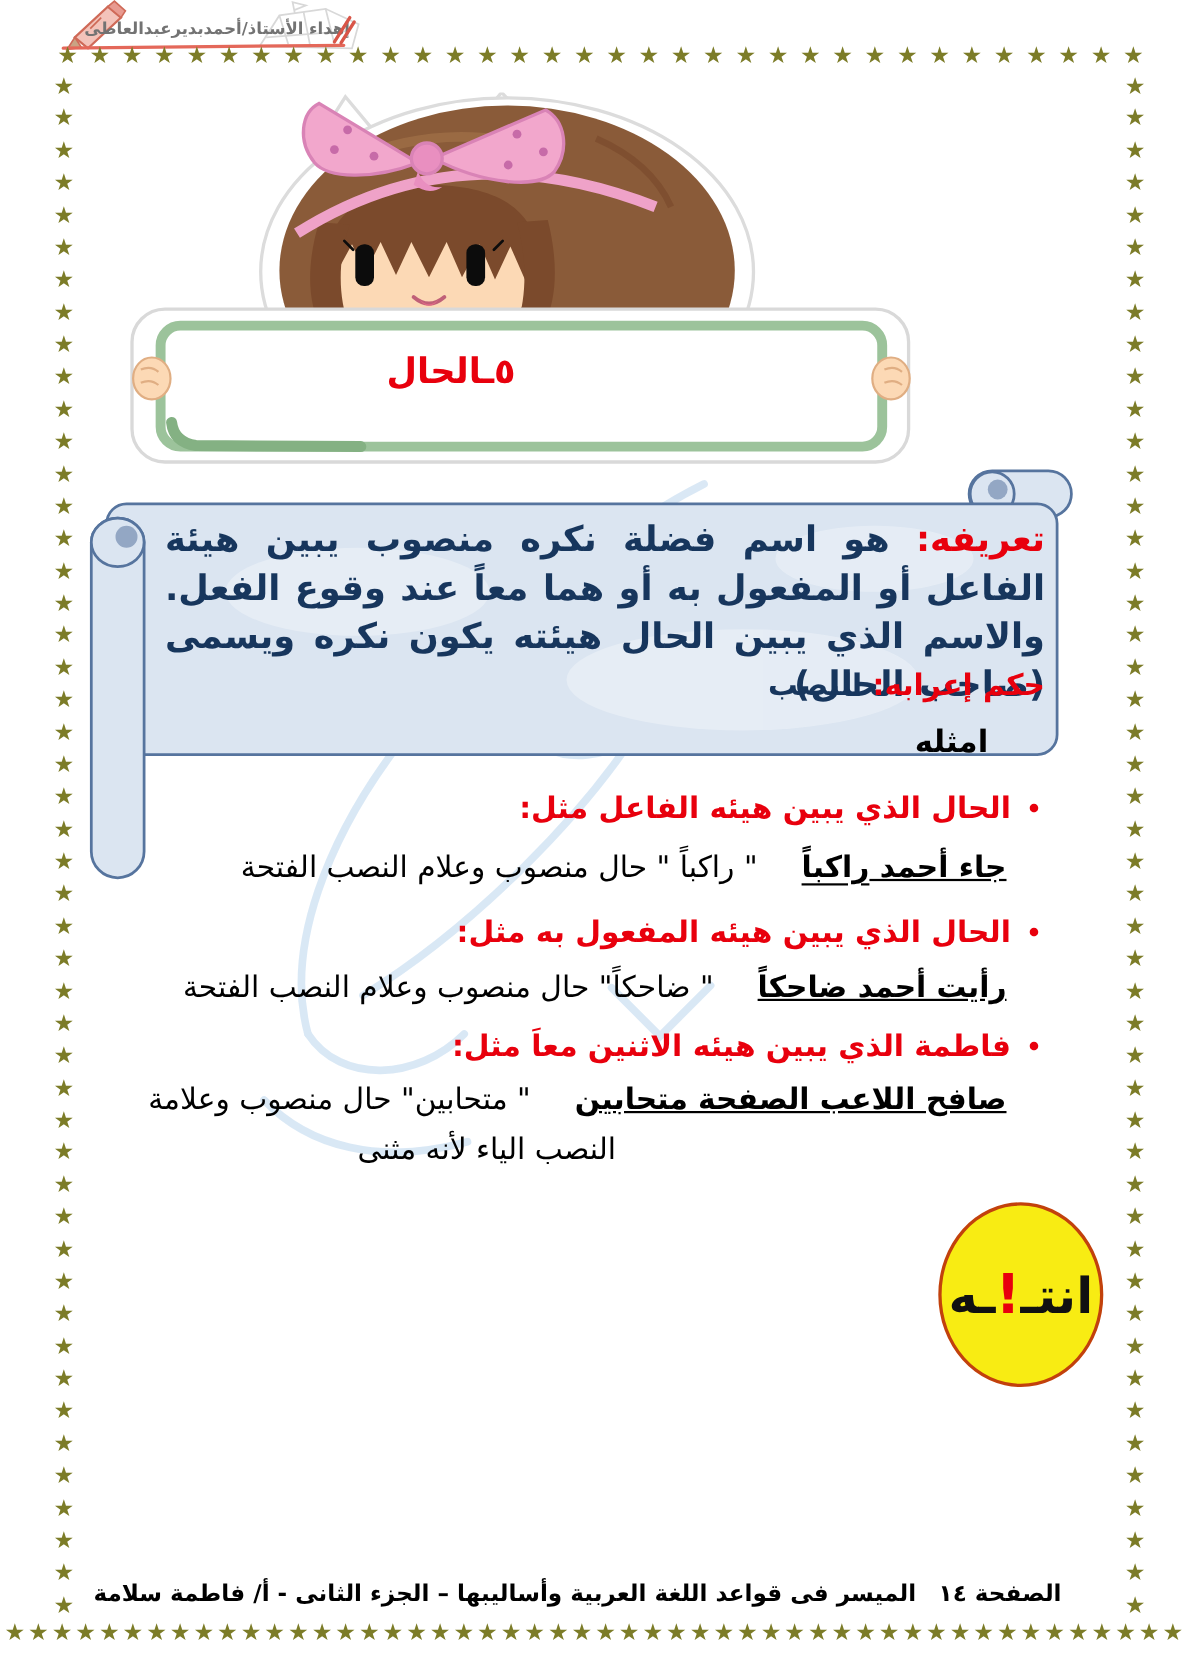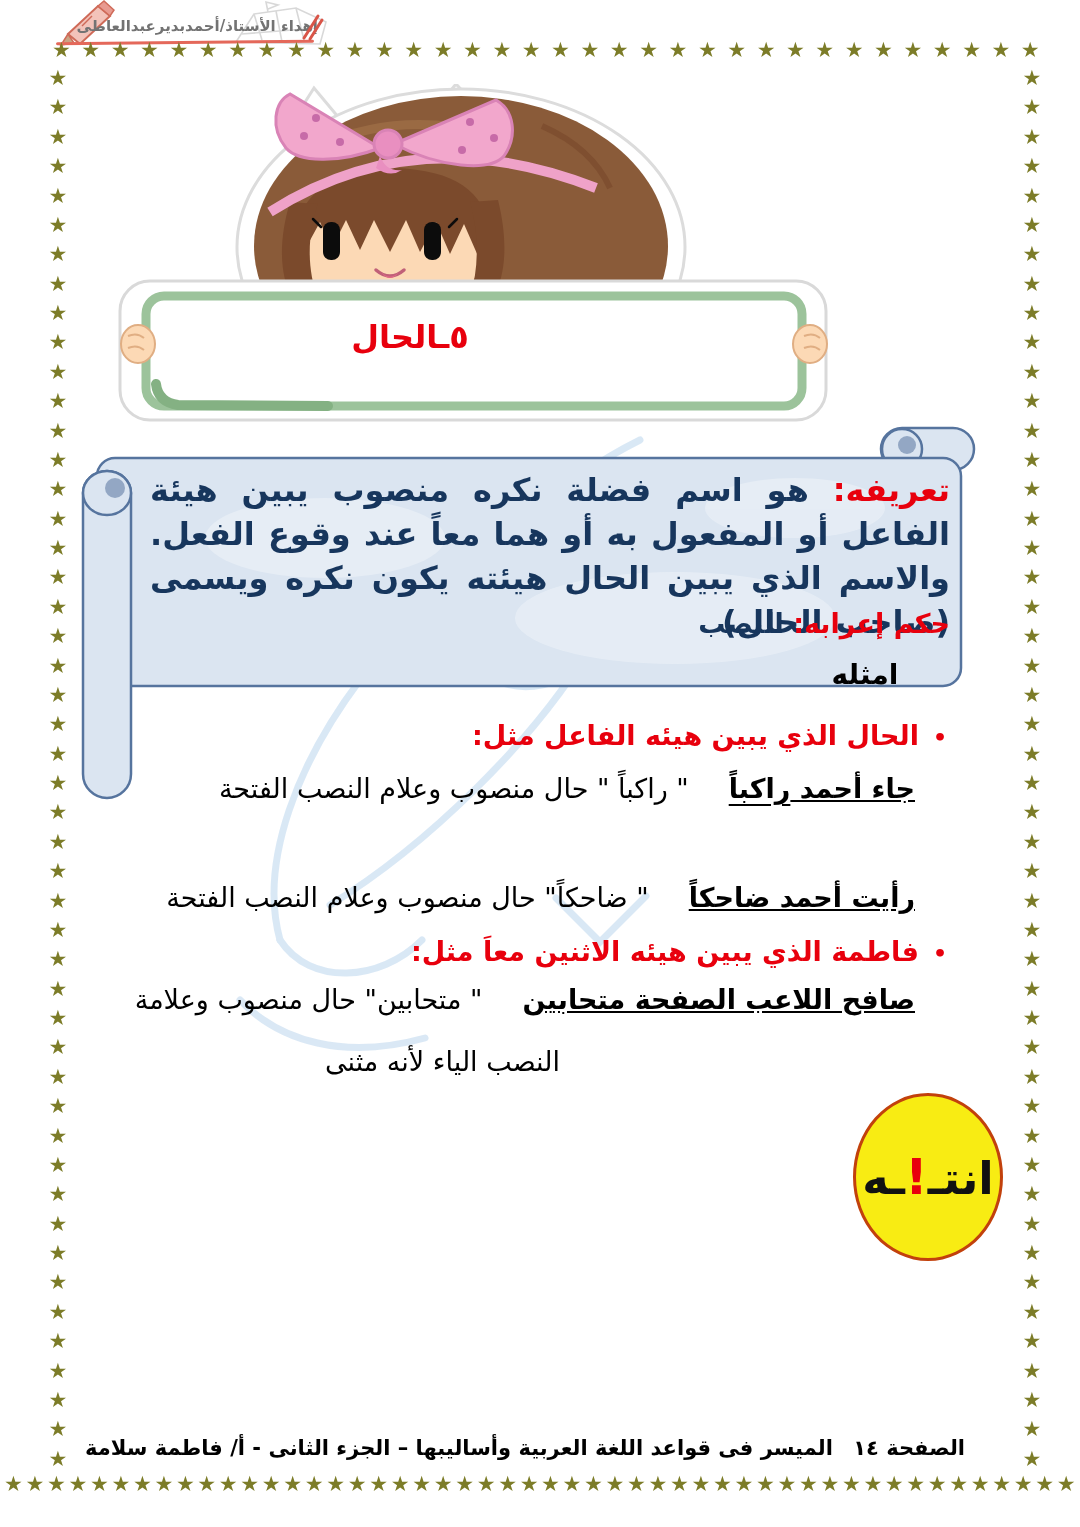--- a/index.html
+++ b/index.html
@@ -341,31 +341,34 @@
 
   <div class="abs rtl examples-title" style="left:800px;top:658px;width:130px;text-align:center;">امثله</div>
 
   <div class="abs rtl bullet-head" style="right:133px;top:720px;">
     <span class="bullet-dot">•</span><span>الحال الذي يبين هيئه الفاعل مثل:</span>
   </div>
   <div class="abs rtl example-line" style="right:165px;top:773px;">
     <b>جاء أحمد </b><b class="u">راكباً</b><span class="gap"></span><span>" راكباً " حال منصوب وعلام النصب الفتحة</span>
   </div>
 
+  <div class="abs rtl bullet-head" style="right:133px;top:832px;">
+    <span class="bullet-dot">•</span><span>الحال الذي يبين هيئه المفعول به مثل:</span>
+  </div>
   <div class="abs rtl example-line" style="right:165px;top:882px;">
     <b>رأيت أحمد ضاحكاً</b><span class="gap"></span><span>" ضاحكاً" حال منصوب وعلام النصب الفتحة</span>
   </div>
 
   <div class="abs rtl bullet-head" style="right:133px;top:936px;">
     <span class="bullet-dot">•</span><span>فاطمة الذي يبين هيئه الاثنين معاَ مثل:</span>
   </div>
   <div class="abs rtl example-line" style="right:165px;top:984px;">
     <b>صافح اللاعب الصفحة متحابين</b><span class="gap"></span><span>" متحابين" حال منصوب وعلامة</span>
   </div>
-  <div class="abs rtl example-line" style="right:520px;top:1030px;margin-top:16px;">
+  <div class="abs rtl example-line" style="right:520px;top:1030px;">
     <span>النصب الياء لأنه مثنى</span>
   </div>
 
   <div class="badge" style="left:853px;top:1093px;width:144px;height:162px;">
     <div class="badge-text">
       <span>انتـ</span><span class="mark">!</span><span>ـه</span>
     </div>
   </div>
 
   <div class="footer-bar" style="left:85px;top:1436px;width:880px;">

